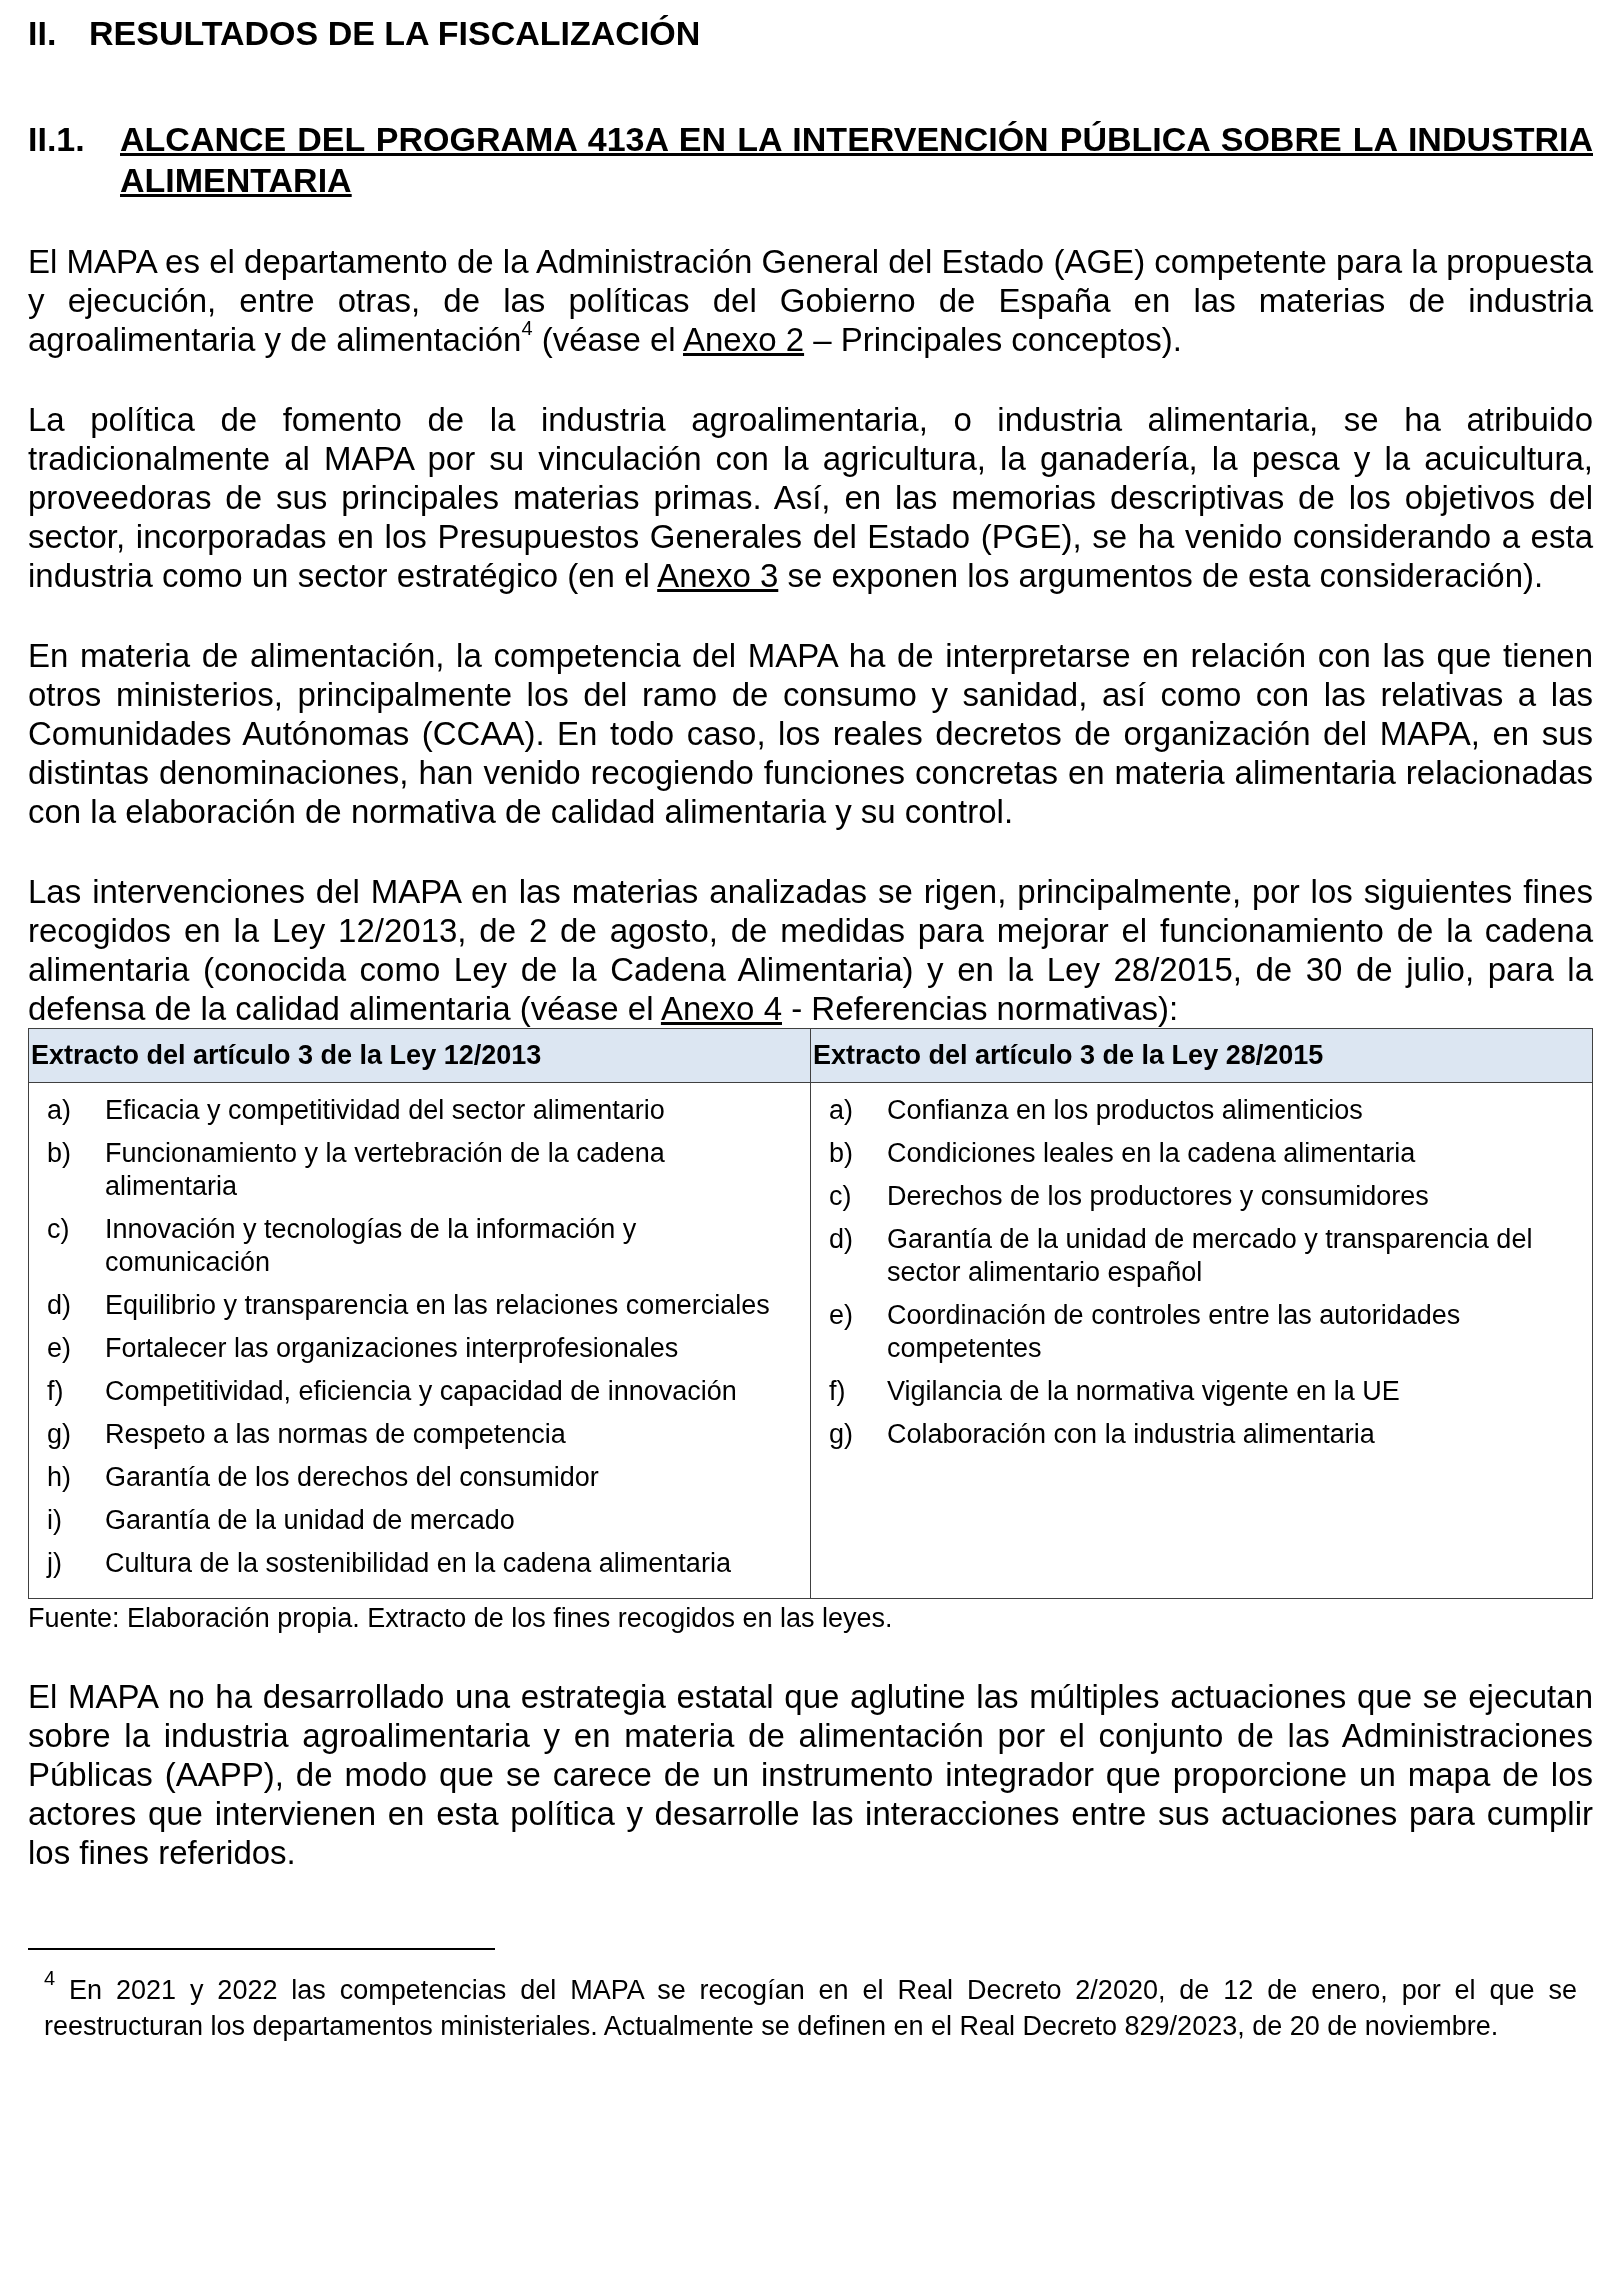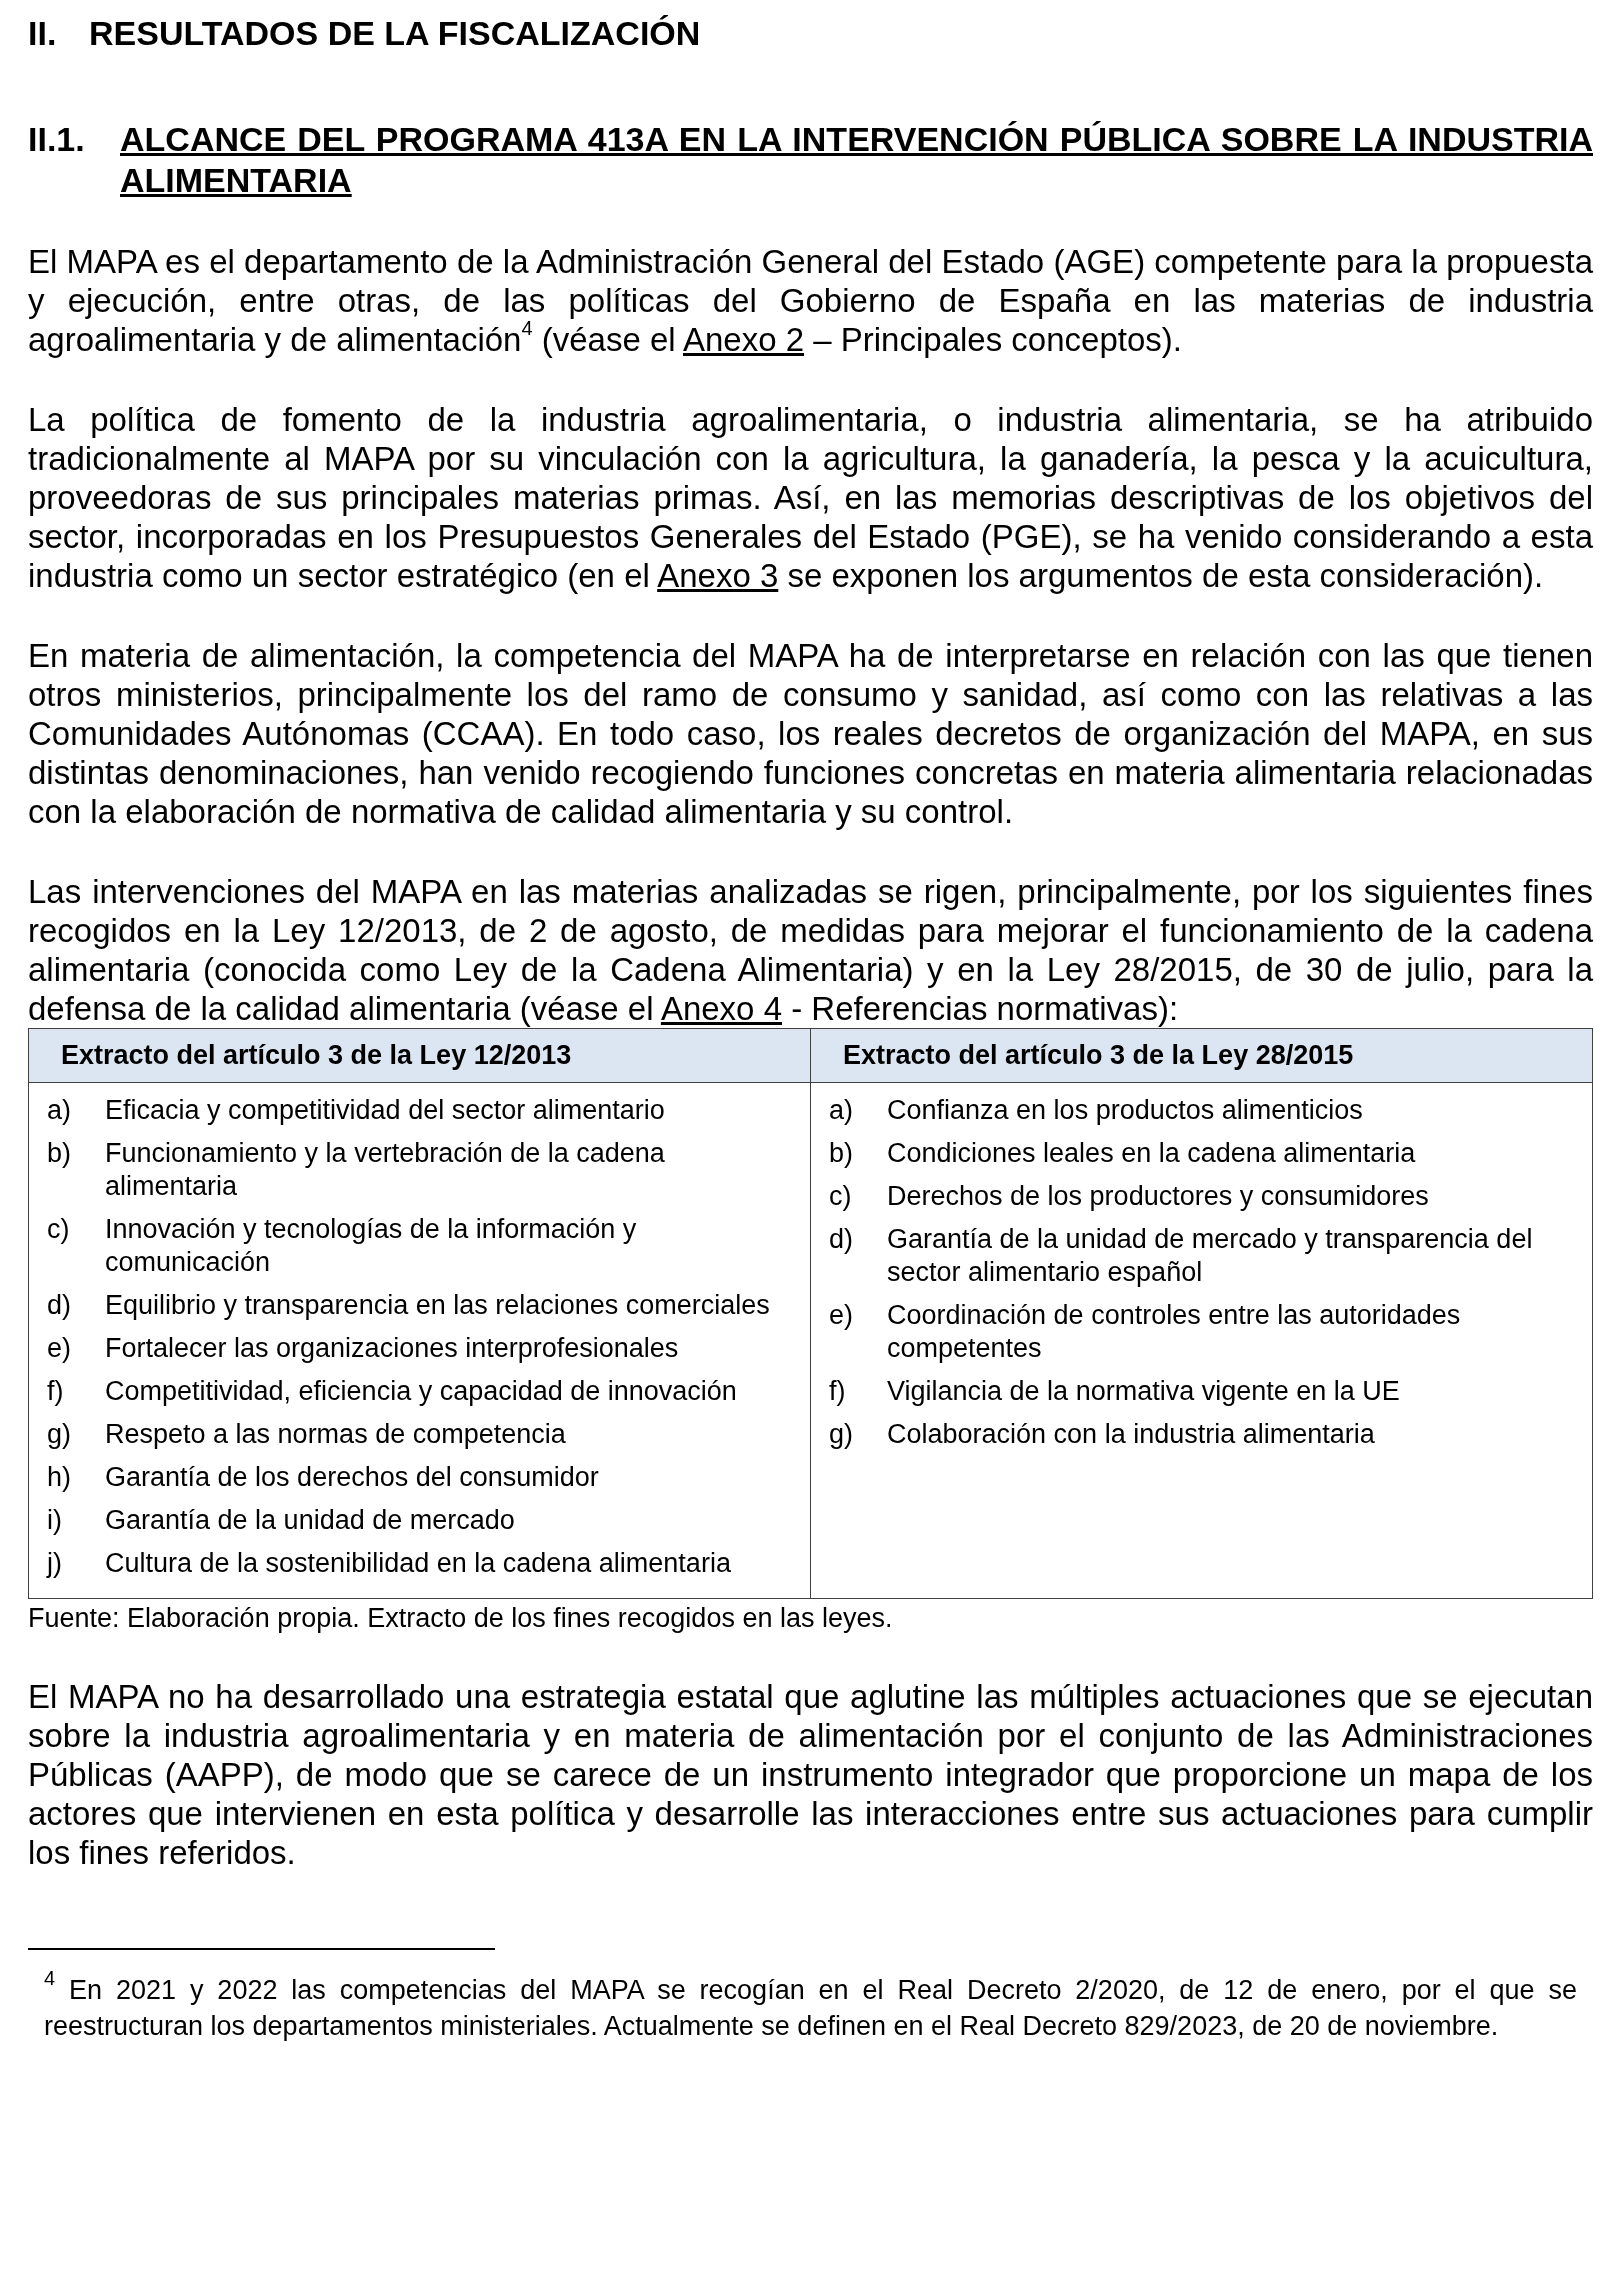--- a/index.html
+++ b/index.html
@@ -53,21 +53,21 @@
     width: 100%;
     border-collapse: collapse;
     font-size: 27px;
     line-height: 33px;
   }
   table.cuadro th {
     background: #dce6f2;
     text-align: left;
     font-weight: bold;
     font-size: 27px;
-    padding: 10px 32px;
+    padding: 10px 2px;
     border: 1.6px solid #404040;
     width: 50%;
   }
   table.cuadro td {
     vertical-align: top;
     border: 1.6px solid #404040;
     padding: 11.5px 18px 8.2px 18px;
   }
   .item { display: flex; margin-bottom: 10px; }
   .item .lbl { width: 58px; flex: none; }

